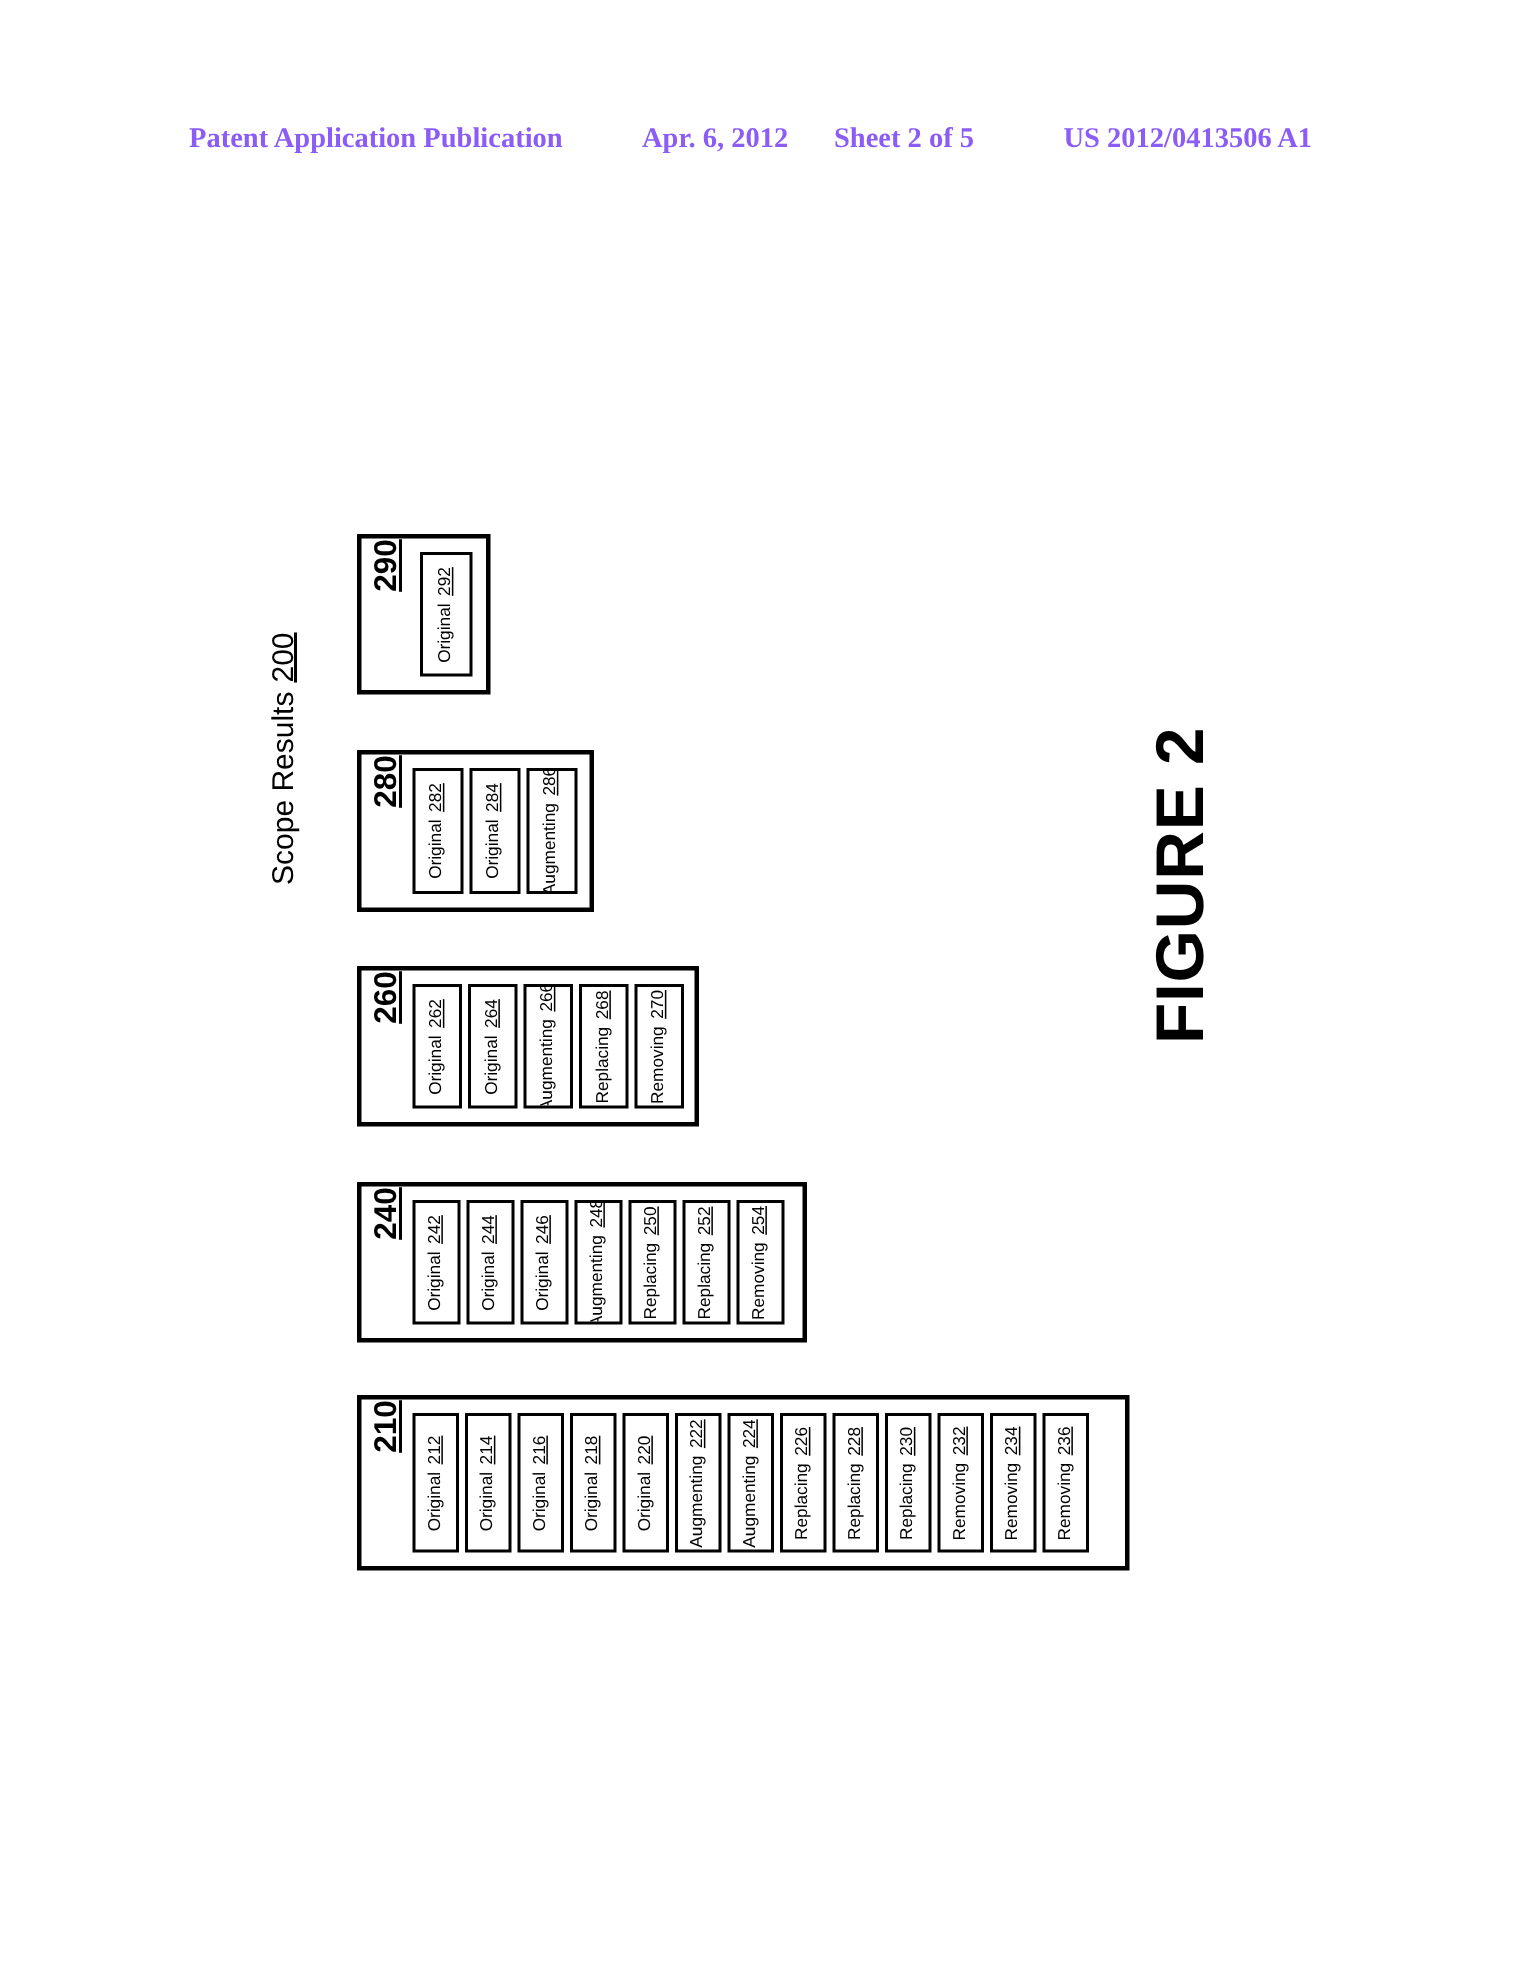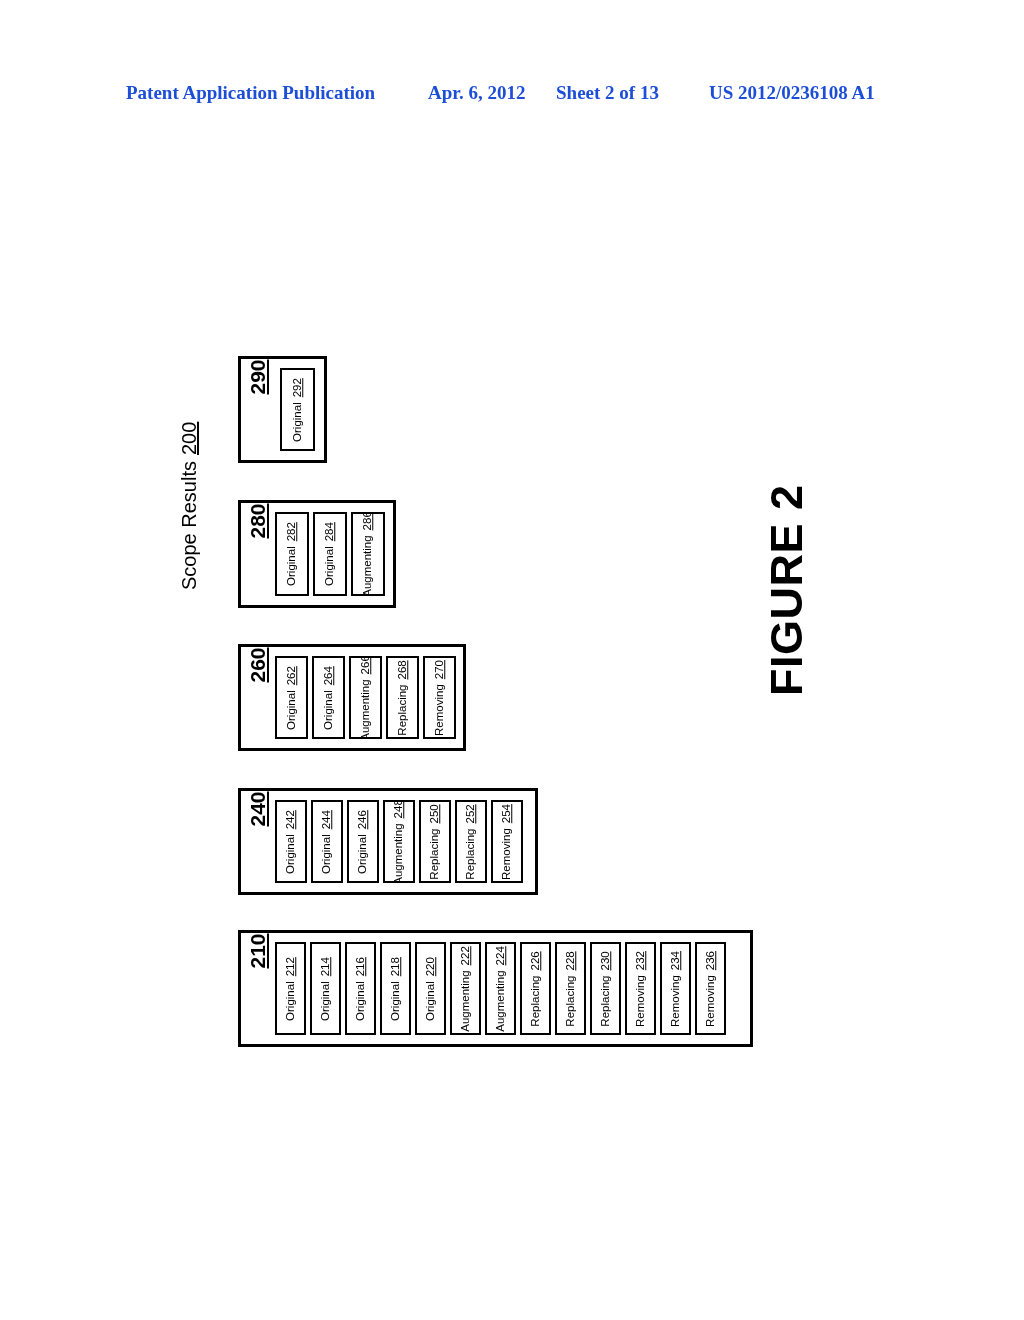--- a/index.html
+++ b/index.html
@@ -20,21 +20,21 @@
     position: absolute;
     top: 82px;
     left: 0;
     width: 832px;
     height: 26px;
     display: flex;
     align-items: baseline;
     font-family: "Liberation Serif", serif;
     font-weight: bold;
     font-size: 19px;
-    color: #1d4ed8;
+    color: #8b5cf6;
     white-space: nowrap;
   }
   #hdr-pub {
     position: absolute;
     left: 126px;
   }
   #hdr-date {
     position: absolute;
     left: 428px;
   }
@@ -187,22 +187,22 @@
   #group-260 .item-box { flex: 0 0 33px; }
   #group-240 .item-box { flex: 0 0 32px; }
   #group-210 .item-box { flex: 0 0 31px; }
 </style>
 </head>
 <body>
 
 <div id="page-header">
   <span id="hdr-pub">Patent Application Publication</span>
   <span id="hdr-date">Apr. 6, 2012</span>
-  <span id="hdr-sheet">Sheet 2 of 13</span>
-  <span id="hdr-docnum">US 2012/0236108 A1</span>
+  <span id="hdr-sheet">Sheet 2 of 5</span>
+  <span id="hdr-docnum">US 2012/0413506 A1</span>
 </div>
 
 <div id="figure-canvas">
 
   <div id="scope-results-caption">
     <span>Scope Results</span>
       <span class="ref-num">200</span>
   </div>
 
   <div id="group-290" class="group-box">

